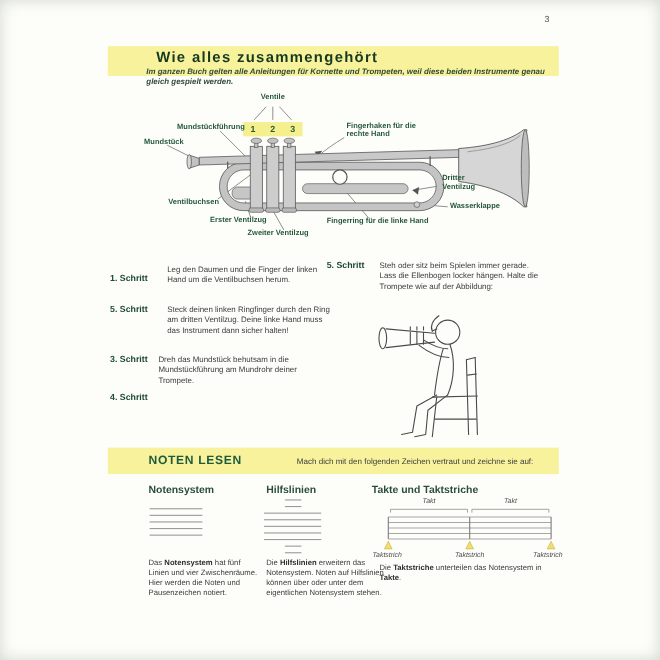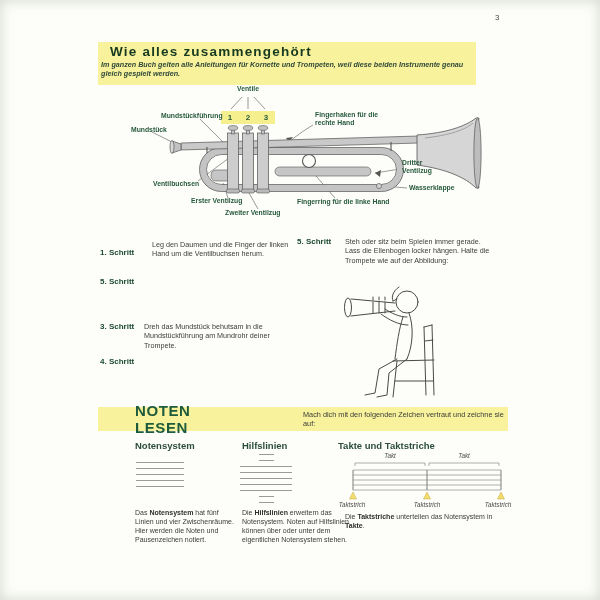--- a/index.html
+++ b/index.html
@@ -4,21 +4,21 @@
 <style>
   html,body{margin:0;padding:0;}
   .page{
     position:relative;width:600px;height:600px;background:#fdfdfa;
     font-family:"Liberation Sans",sans-serif;overflow:hidden;
     box-shadow:inset 0 0 14px rgba(160,170,150,.45);
   }
   .abs{position:absolute;}
   .page-num{font-size:8px;color:#4a4a4a;}
   
-  .header-band{left:98px;top:42px;width:378px;height:43px;background:#f7f29b;}
+  .header-band{left:98px;top:42px;width:378px;height:27px;background:#f7f29b;padding-left:32px;}
   .header-title{
     padding:2px 0 0 12px;font-size:13.5px;font-weight:bold;color:#16391f;
     letter-spacing:1.2px;
   }
   .header-sub{
     padding:1px 0 0 3px;font-size:7.2px;font-style:italic;color:#31493a;font-weight:bold;
   }
   
   .fig{left:95px;top:85px;width:410px;height:147px;}
   .glabel{
@@ -33,23 +33,23 @@
   .valve-nums span{font-size:8px;font-weight:bold;color:#26593b;}
   
   .step-label{font-size:8px;font-weight:bold;color:#1c4a31;white-space:nowrap;}
   .step-text{font-size:7.2px;line-height:9.3px;color:#3b3b3b;}
   
   .noten-band{
     left:98px;top:407px;width:410px;height:24px;background:#f7f29b;
     display:flex;align-items:center;
   }
   .noten-title{
-    margin-left:37px;font-size:15px;font-weight:bold;color:#1e5b3c;letter-spacing:.6px;
-  }
-  .noten-instr{margin-left:33px;font-size:7.3px;color:#3b3b3b;padding-left:27px;}
+    margin-left:37px;font-size:11px;font-weight:bold;color:#1e5b3c;letter-spacing:.6px;
+  }
+  .noten-instr{margin-left:23px;font-size:7.3px;color:#3b3b3b;padding-left:27px;}
   
   .col-head{font-size:9.5px;font-weight:bold;color:#2b4d3b;}
   .staff{display:flex;flex-direction:column;align-items:center;}
   .staff .ln{height:1px;background:#9a9a9a;width:100%;margin-top:5px;}
   .staff .ln.short{width:15px;}
   .col-desc{font-size:7px;line-height:9px;color:#3b3b3b;}
   .col-desc b{color:#2e2e2e;}
   .takt-label{
     position:absolute;font-size:6.3px;font-style:italic;color:#4a4a4a;
     width:40px;text-align:center;
@@ -147,20 +147,21 @@
     <div class="glabel" style="left:130px;top:124px;">Zweiter Ventilzug</div>
     <div class="glabel wrap" style="left:307px;top:74px;width:50px;">Dritter Ventilzug</div>
     <div class="glabel" style="left:314px;top:99px;">Wasserklappe</div>
     <div class="glabel" style="left:202px;top:113px;">Fingerring für die linke Hand</div>
   </div>
 
   <div class="abs step-label" style="left:100px;top:248px;">1. Schritt</div>
   <div class="abs step-text" style="left:152px;top:240px;width:140px;">Leg den Daumen und die Finger der linken Hand um die Ventilbuchsen herum.</div>
 
   <div class="abs step-label" style="left:100px;top:277px;">5. Schritt</div>
+  <div class="abs step-text" style="left:152px;top:277px;width:150px;">Steck deinen linken Ringfinger durch den Ring am dritten Ventilzug. Deine linke Hand muss das Instrument dann sicher halten!</div>
 
   <div class="abs step-label" style="left:100px;top:322px;">3. Schritt</div>
   <div class="abs step-text" style="left:144px;top:322px;width:140px;">Dreh das Mundstück behutsam in die Mundstückführung am Mundrohr deiner Trompete.</div>
 
   <div class="abs step-label" style="left:100px;top:357px;">4. Schritt</div>
 
   <div class="abs step-label" style="left:297px;top:237px;">5. Schritt</div>
   <div class="abs step-text" style="left:345px;top:237px;width:148px;">Steh oder sitz beim Spielen immer gerade. Lass die Ellenbogen locker hängen. Halte die Trompete wie auf der Abbildung:</div>
 
   <div class="abs" style="left:335px;top:283px;">

